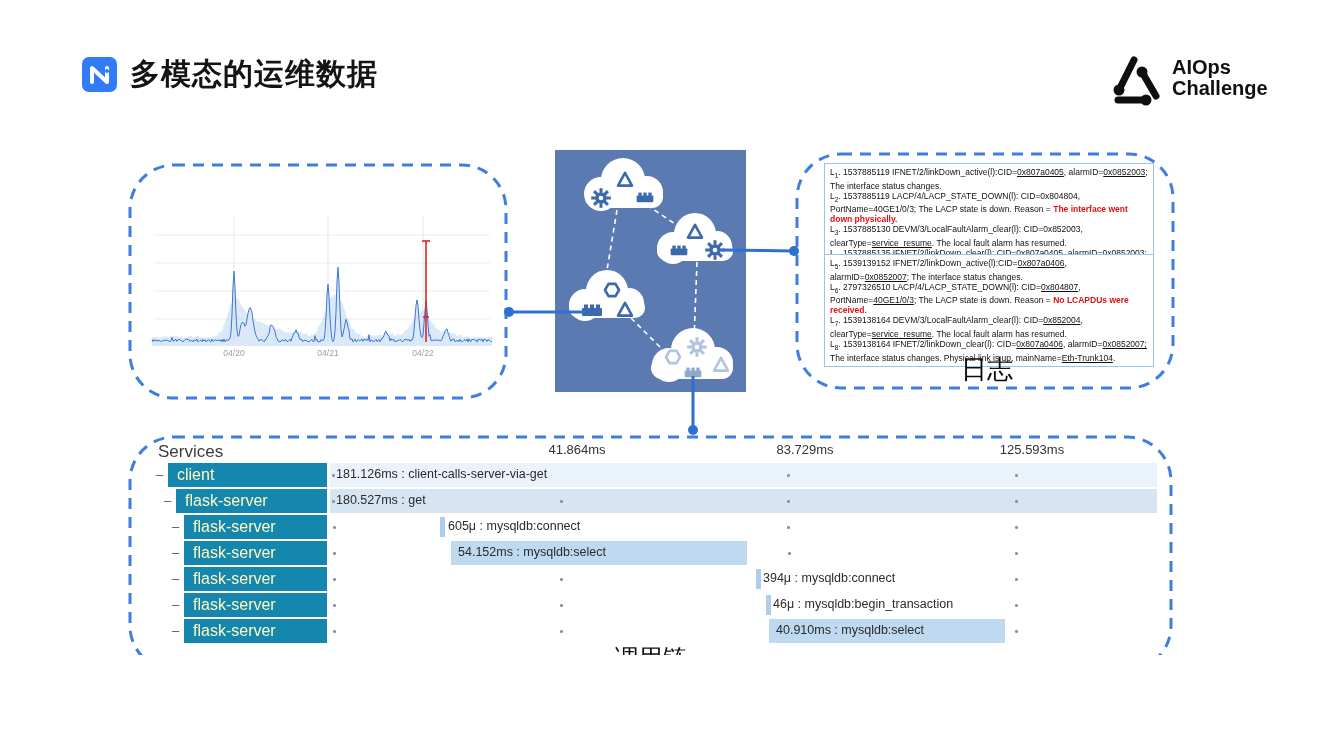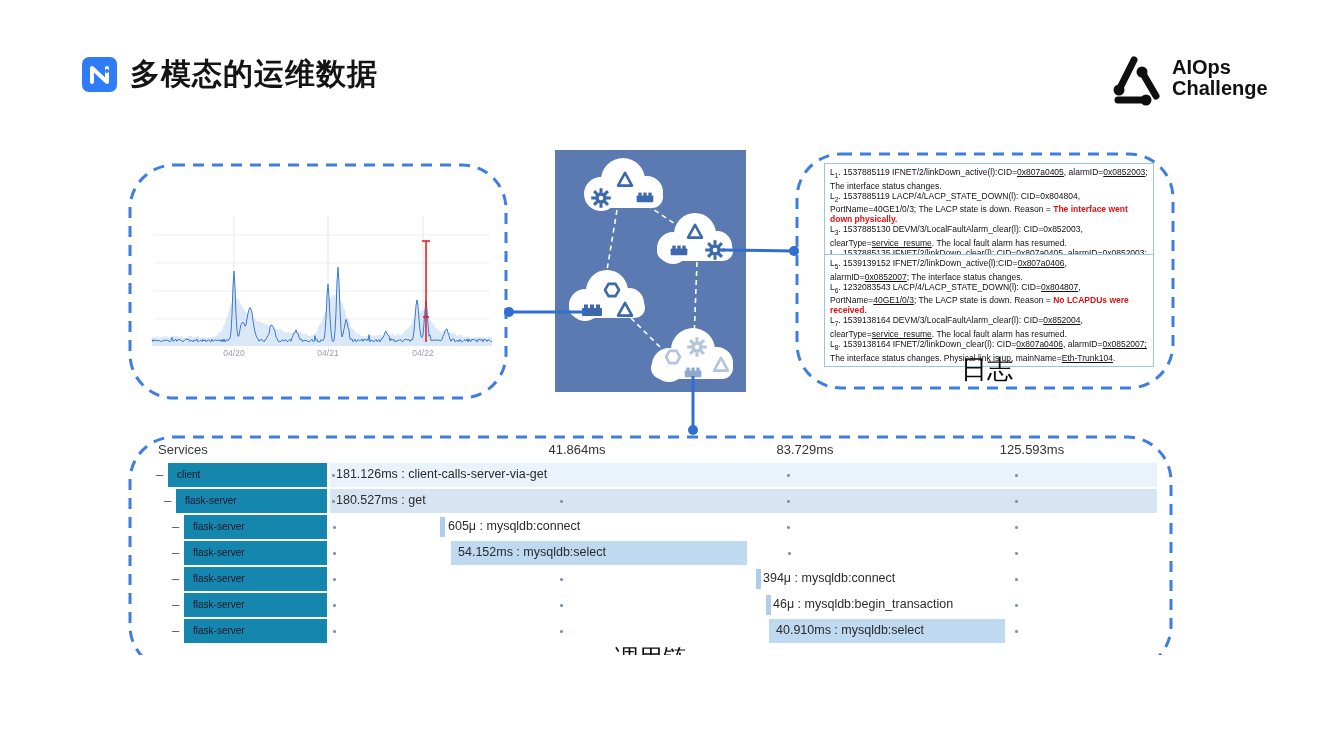--- a/index.html
+++ b/index.html
@@ -21,25 +21,25 @@
   
   .log-block{position:absolute;left:27px;width:330px;border:1px solid #9cc3e8;background:#fff;
              padding:3px 5px;font-size:8.5px;line-height:10px;color:#111;box-sizing:border-box;}
   .log-line{margin:0;}
   .log-line .u{text-decoration:underline;}
   .log-line .red{color:#e01010;font-weight:700;}
   .log-line sub{font-size:6.5px;}
   #log-caption{position:absolute;left:0;top:352px;width:380px;text-align:center;font-size:26px;color:#0a0a0a;}
 
   
-  #services-header{position:absolute;left:158px;top:442px;font-size:13px;color:#3c3c3c;z-index:2;}
+  #services-header{position:absolute;left:158px;top:442px;font-size:17px;color:#3c3c3c;z-index:2;}
   .time-marker{position:absolute;top:442px;transform:translateX(-50%);font-size:13px;color:#333;z-index:2;}
   .trace-row{position:absolute;left:0;width:1333px;height:24px;z-index:2;}
   .row-minus{position:absolute;top:4px;font-size:13px;color:#555;}
-  .service-box{position:absolute;top:0;height:24px;background:#1587ae;color:#0f172a;font-size:10px;
+  .service-box{position:absolute;top:0;height:24px;background:#1587ae;color:#fef9c3;font-size:16px;
                line-height:24px;padding-left:9px;box-sizing:border-box;}
   .span-bar{position:absolute;top:0;height:24px;}
   .span-tick{position:absolute;top:2px;height:20px;background:#aecdeb;}
   .span-label{position:absolute;top:4px;font-size:12.5px;color:#2b2b2b;white-space:nowrap;}
   .row-dot{position:absolute;top:11px;width:2.5px;height:2.5px;border-radius:50%;background:#8496a6;}
   #trace-caption{position:absolute;left:128px;top:642px;width:1045px;text-align:center;
                  font-size:24px;color:#0a0a0a;z-index:2;}
 
   
   #footer-uni{position:absolute;left:1092px;top:688px;font-size:20px;color:#474747;
@@ -184,21 +184,21 @@
   <div class="layer" style="left:797px;top:0;width:380px;height:400px;">
     <div id="log-blocks">
         <div class="log-block" style="top: 163px; min-height: 84px;">
           <div class="log-line"><span>L</span><sub>1</sub><span>. 1537885119 IFNET/2/linkDown_active(l):CID=</span><span class="u">0x807a0405</span><span>, alarmID=</span><span class="u">0x0852003</span><span>; The interface status changes.</span></div>
           <div class="log-line"><span>L</span><sub>2</sub><span>. 1537885119 LACP/4/LACP_STATE_DOWN(l): CID=0x804804, PortName=40GE1/0/3; The LACP state is down. Reason = </span><span class="red">The interface went down physically.</span></div>
           <div class="log-line"><span>L</span><sub>3</sub><span>. 1537885130 DEVM/3/LocalFaultAlarm_clear(l): CID=0x852003, clearType=</span><span class="u">service_resume</span><span>. The local fault alarm has resumed.</span></div>
           <div class="log-line"><span>L</span><sub>4</sub><span>. 1537885135 IFNET/2/linkDown_clear(l): CID=</span><span class="u">0x807a0405</span><span>, alarmID=</span><span class="u">0x0852003;</span><span> The interface status changes. Physical link is up, mainName=</span><span class="u">Eth-Trunk104</span><span>.</span></div>
         </div>
         <div class="log-block" style="top: 254px; min-height: 84px;">
           <div class="log-line"><span>L</span><sub>5</sub><span>. 1539139152 IFNET/2/linkDown_active(l):CID=</span><span class="u">0x807a0406</span><span>, alarmID=</span><span class="u">0x0852007</span><span>; The interface status changes.</span></div>
-          <div class="log-line"><span>L</span><sub>6</sub><span>. 1232083543 LACP/4/LACP_STATE_DOWN(l): CID=</span><span class="u">0x804807</span><span>, PortName=</span><span class="u">40GE1/0/3</span><span>; The LACP state is down. Reason = </span><span class="red">No LCAPDUs were received.</span></div>
+          <div class="log-line"><span>L</span><sub>6</sub><span>. 2797326510 LACP/4/LACP_STATE_DOWN(l): CID=</span><span class="u">0x804807</span><span>, PortName=</span><span class="u">40GE1/0/3</span><span>; The LACP state is down. Reason = </span><span class="red">No LCAPDUs were received.</span></div>
           <div class="log-line"><span>L</span><sub>7</sub><span>. 1539138164 DEVM/3/LocalFaultAlarm_clear(l): CID=</span><span class="u">0x852004</span><span>, clearType=</span><span class="u">service_resume</span><span>. The local fault alarm has resumed.</span></div>
           <div class="log-line"><span>L</span><sub>8</sub><span>. 1539138164 IFNET/2/linkDown_clear(l): CID=</span><span class="u">0x807a0406</span><span>, alarmID=</span><span class="u">0x0852007;</span><span> The interface status changes. Physical link is up, mainName=</span><span class="u">Eth-Trunk104</span><span>.</span></div>
         </div>
       </div>
     <div id="log-caption">日志</div>
   </div>
 
   <div id="services-header">Services</div>
   <div id="trace-markers">
       <div class="time-marker" style="left: 577px;">41.864ms</div>

